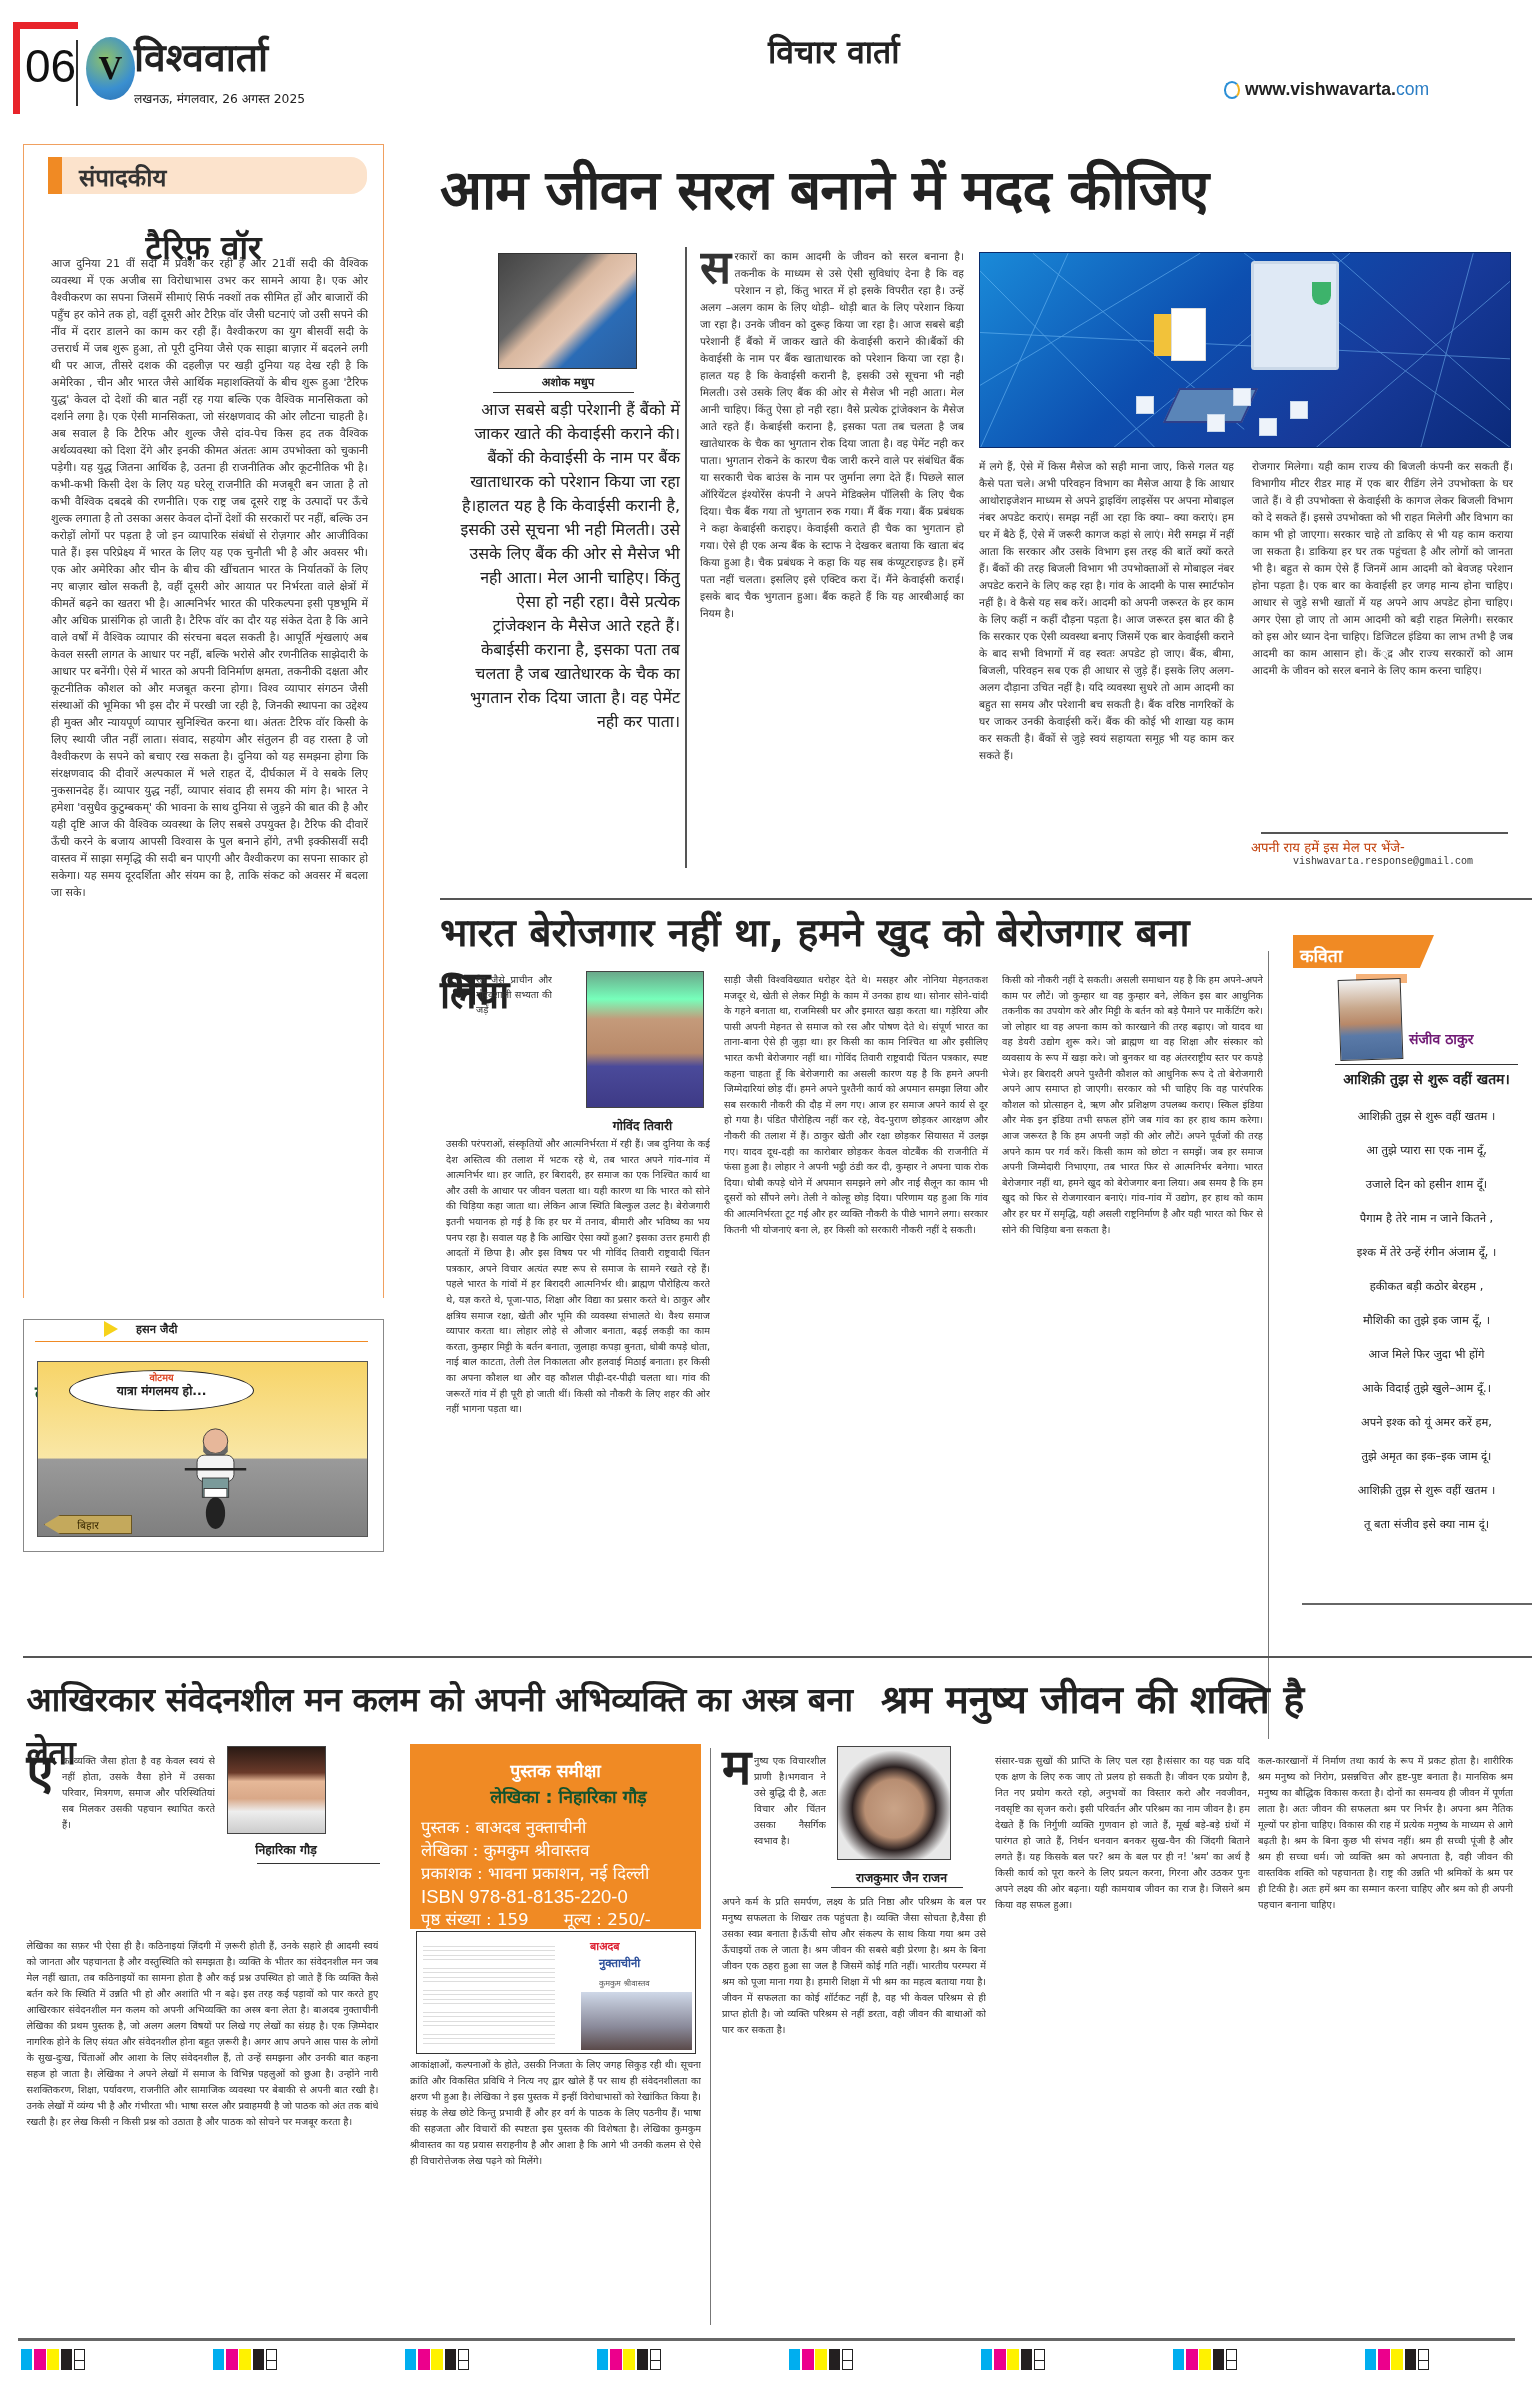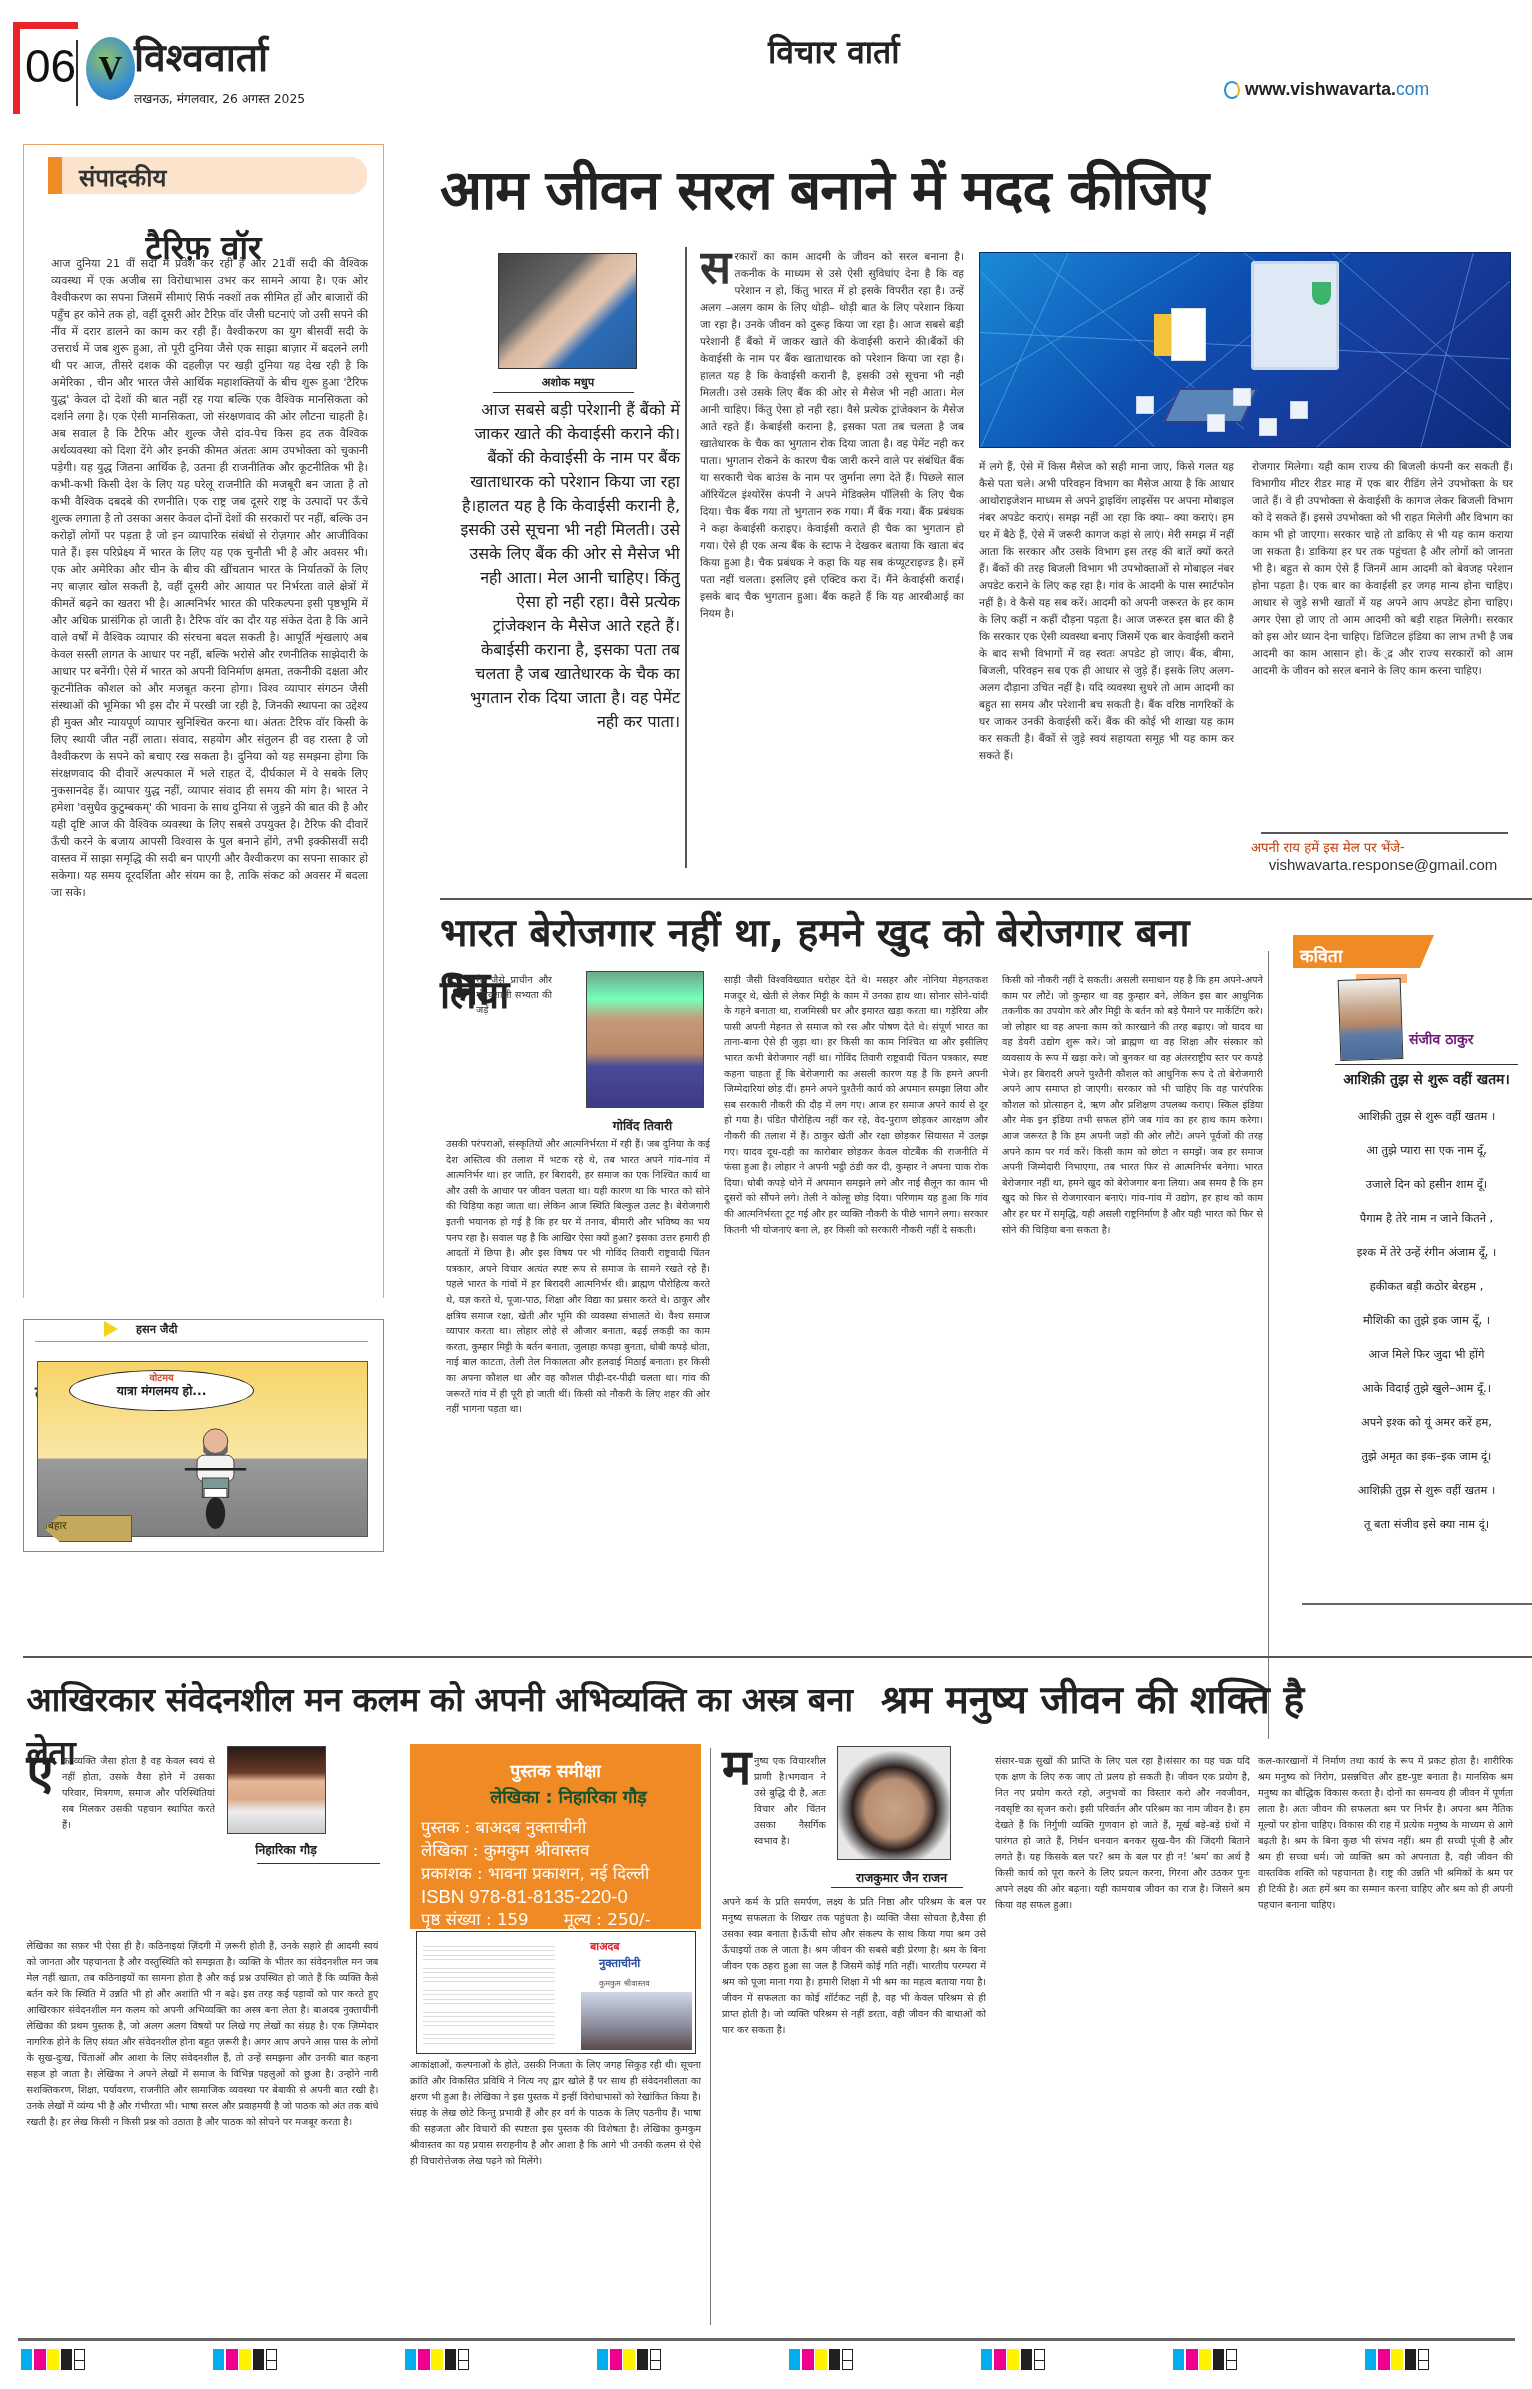--- a/index.html
+++ b/index.html
@@ -27,42 +27,42 @@
 
 #cartoon-box{left:23px;top:1319px;width:361px;height:233px;border:1.8px solid #888}
 #katash{left:35px;top:1379px;font-size:19.4px;font-weight:bold;color:#14532d}
 #katash-arrow{left:104px;top:1321px;width:0;height:0;border-top:8.8px solid transparent;border-bottom:8.8px solid transparent;border-left:14px solid #f6d21a}
 #cartoonist{left:136px;top:1321px;font-size:11.4px;font-weight:bold;color:#222}
 #katash-rule{left:35px;top:1341px;width:333px;height:0.9px;background:#f08a24}
 #cartoon-img{left:37px;top:1361px;width:331px;height:176px;background:linear-gradient(#f7d468,#f9e7a6 55%,#9a9a9a 56%,#7f7f7f);border:0.9px solid #555;overflow:hidden}
 #cartoon-bubble{left:69px;top:1370px;width:185px;height:41px;border:1.8px solid #222;border-radius:50%;background:#fff;text-align:center;font-size:12.3px;font-weight:bold;line-height:17.6px;padding-top:1.8px}
 #cartoon-bubble .red{color:#d42;display:block;font-size:9.7px;line-height:10.6px}
 #cartoon-rider{left:176px;top:1425px;width:79px;height:106px}
-#cartoon-sign{left:44px;top:1515px;width:88px;height:27px;background:#c4a95c;border:1.8px solid #6a5520;clip-path:polygon(18% 0,100% 0,100% 100%,18% 100%,0 50%);text-align:left;font-size:10.6px;line-height:19.4px;color:#3a2a00}
+#cartoon-sign{left:44px;top:1515px;width:88px;height:19px;background:#c4a95c;border:1.8px solid #6a5520;clip-path:polygon(18% 0,100% 0,100% 100%,18% 100%,0 50%);text-align:center;font-size:10.6px;line-height:19.4px;color:#3a2a00}
 
 #top-headline{left:440px;top:155px;width:1092px;font-size:55px;font-weight:bold;line-height:70px;color:#222;letter-spacing:-0.9px}
 #author1-photo{left:498px;top:253px;width:139px;height:116px;background:linear-gradient(135deg,#444 0,#666 35%,#d9b8a0 45%,#e5c7b3 60%,#2b6cb6 70%,#2a5ea0 100%);border:0.9px solid #333}
 #author1-name{left:493px;top:374px;width:150px;text-align:center;font-size:11.4px;font-weight:bold}
 #author1-rule{left:493px;top:392px;width:141px;height:0.9px;background:#333}
 #pullquote{left:460px;top:398px;width:220px;font-size:16px;line-height:24px;text-align:right;color:#222}
 #col-div1{left:685px;top:247px;width:1.8px;height:621px;background:#555}
 #art1-col1{left:700px;top:248px;width:264px;height:617px}
 #art1-col1 .dropcap{float:left;font-size:46px;line-height:35px;font-weight:bold;margin-right:3.5px;margin-top:1.8px}
 #art1-col2{left:979px;top:458px;width:255px;height:405px}
 #art1-col3{left:1252px;top:458px;width:261px;height:361px}
 #kyc-img{left:979px;top:252px;width:532px;height:196px;background:linear-gradient(135deg,#1a8ad8,#0d4fb0 40%,#173a9a 70%,#0b2a7a);overflow:hidden;border:0.9px solid #0a2a6a}
 #kyc-monitor{left:1251px;top:261px;width:88px;height:109px;background:#dfe9f5;border:3.5px solid #cad8e8;border-radius:3.5px}
 #kyc-shield{left:1312px;top:282px;width:19.4px;height:23px;background:#3db36b;border-radius:0 0 10.6px 10.6px}
 #kyc-doc{left:1171px;top:308px;width:35px;height:53px;background:#fff;border:1.8px solid #ddd}
 #kyc-folder{left:1154px;top:314px;width:30px;height:42px;background:#f2c23a}
 #kyc-tablet{left:1171px;top:388px;width:79px;height:35px;background:#5a85b8;transform:skew(-25deg);border:2.6px solid #2f3f8a}
 .cube{position:absolute;width:17.6px;height:17.6px;background:#eef3fa;border:0.9px solid #c6d6ea}
 #reply-rule{left:1261px;top:832px;width:247px;height:1.8px;background:#555}
 #reply-line{left:1251px;top:838px;width:264px;text-align:left;font-size:13.2px;color:#c2410c}
-#reply-email{left:1251px;top:856px;width:264px;text-align:center;font-size:15px;color:#333;font-family:Liberation Sans, sans-serif}
+#reply-email{left:1251px;top:856px;width:264px;text-align:center;font-size:10px;color:#333;font-family:Liberation Mono, monospace}
 
 .hrule{position:absolute;height:1.8px;background:#555}
 
 #art2-headline{left:440px;top:902px;width:793px;font-size:39px;font-weight:bold;line-height:62px;color:#222}
 #art2-dropcap{left:446px;top:971px;font-size:46px;font-weight:bold;line-height:35px}
 #art2-col1a{left:476px;top:972px;width:76px;height:70px;font-size:9.7px}
 #author2-photo{left:586px;top:971px;width:118px;height:137px;background:linear-gradient(#6aa88a 0,#7fb 20%,#c49a7a 35%,#b98a6a 60%,#4a4a9a 70%,#3e3a86);border:0.9px solid #444}
 #author2-name{left:572px;top:1117px;width:141px;text-align:center;font-size:12.3px;font-weight:bold}
 #art2-col2{left:724px;top:972px;width:264px;height:766px}
 #art2-col3{left:1002px;top:972px;width:261px;height:766px}

